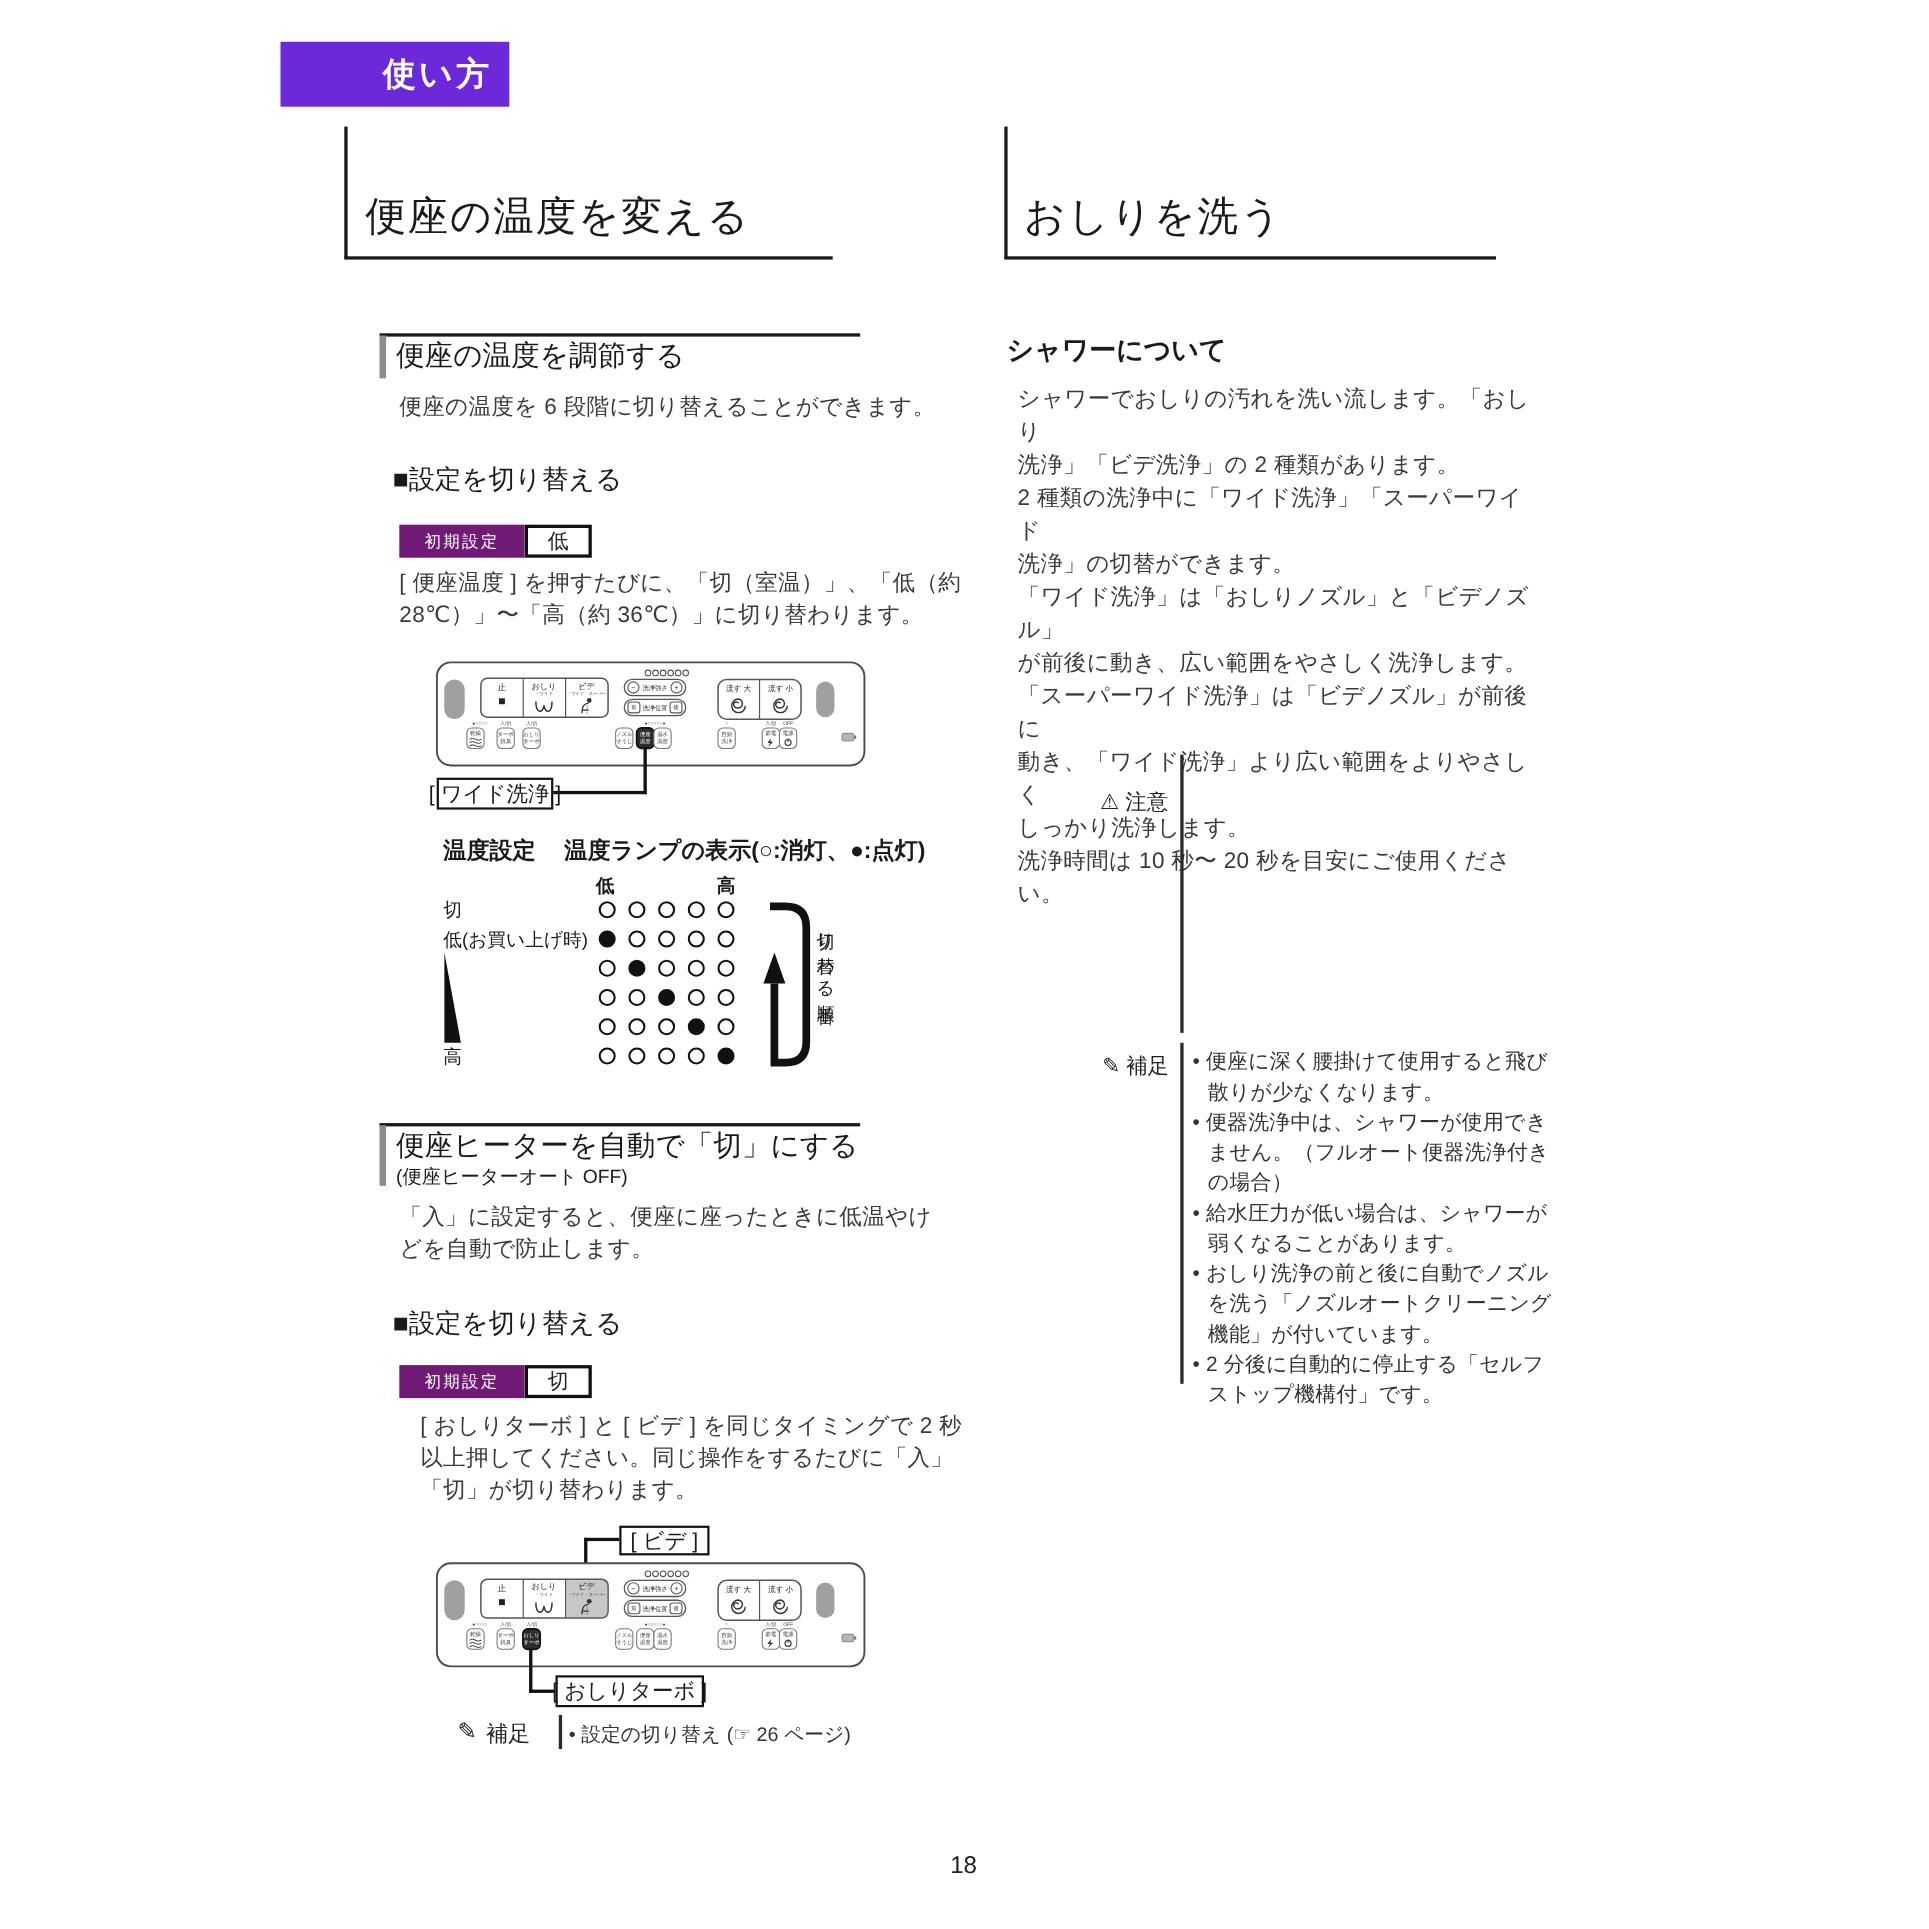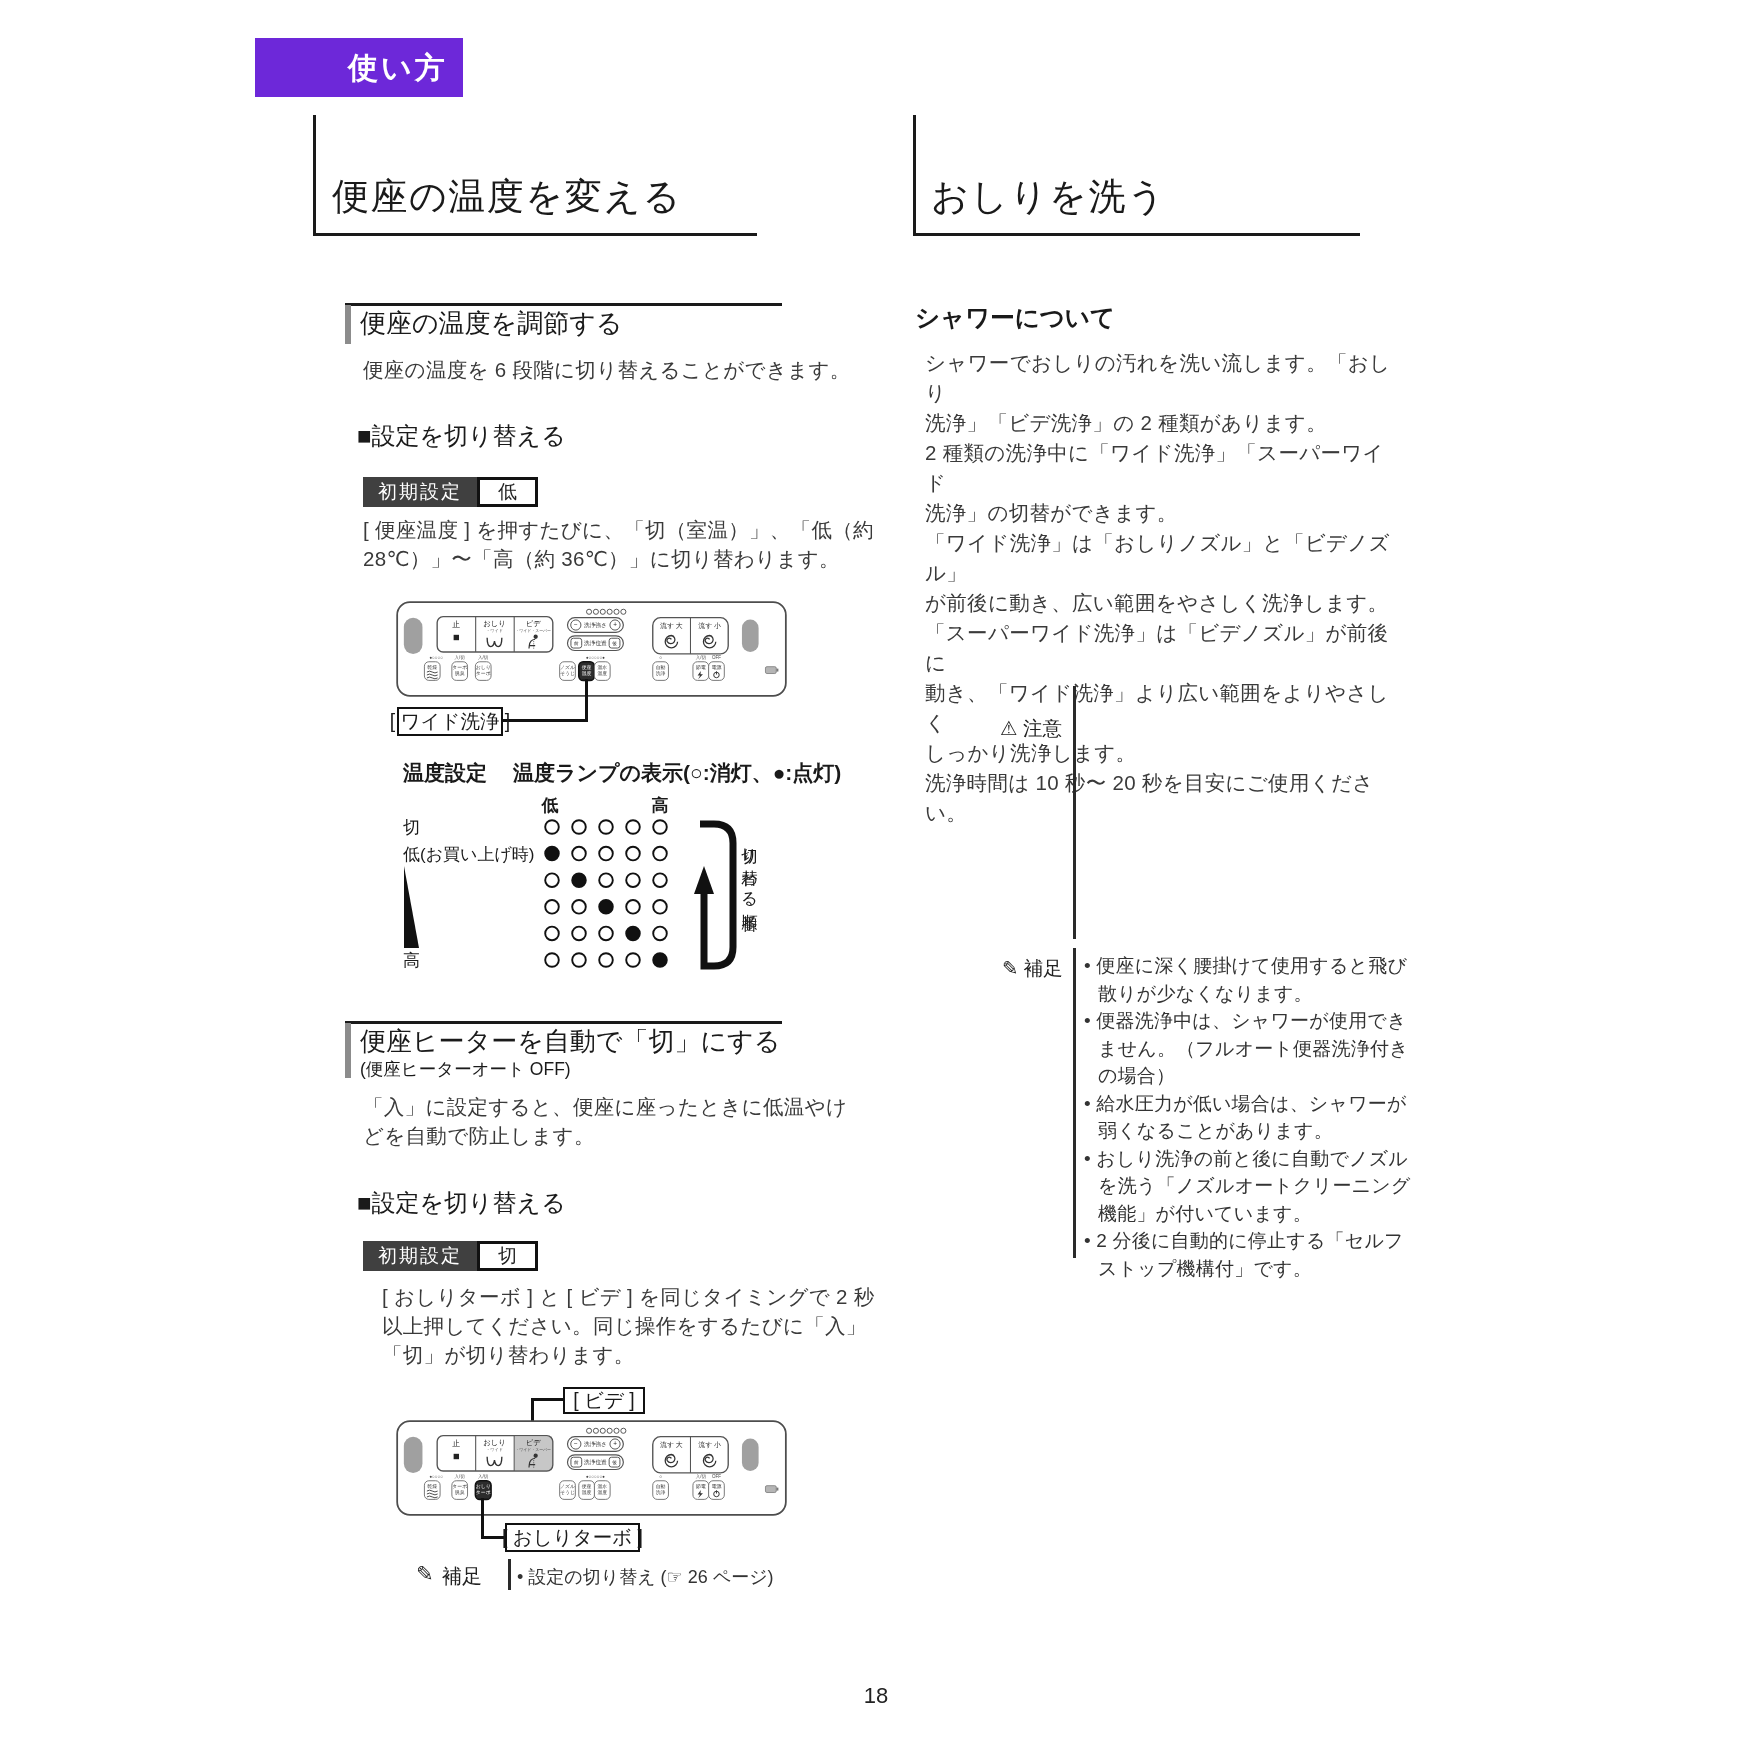--- a/index.html
+++ b/index.html
@@ -8,21 +8,21 @@
   .abs{position:absolute;}
   .rule{position:absolute;background:#1a1a1a;}
   .graybar{position:absolute;background:#8c8c8c;}
   .title{font-size:37px;font-weight:500;color:#1a1a1a;letter-spacing:1.5px;white-space:nowrap;}
   .sechead{font-size:26px;font-weight:500;color:#1a1a1a;white-space:nowrap;}
   .sechead-sub{font-size:17.5px;font-weight:400;color:#1a1a1a;white-space:nowrap;}
   .subhead{font-size:24px;font-weight:500;color:#1a1a1a;white-space:nowrap;}
   .bodytext{font-size:20.5px;color:#3a3a3a;line-height:29px;white-space:pre-line;letter-spacing:0.3px;}
   .tag{position:absolute;background:#6d28d9;color:#fff;font-size:30px;font-weight:bold;
        letter-spacing:3px;line-height:59px;white-space:nowrap;}
-  .badge-label{position:absolute;background:#404040;color:#fff;font-size:19px;letter-spacing:2px;
+  .badge-label{position:absolute;background:#701a75;color:#fff;font-size:15px;letter-spacing:2px;
        display:flex;align-items:center;justify-content:center;font-family:Liberation Mono, monospace;}
   .badge-value{position:absolute;background:#fff;border:3px solid #111;box-sizing:border-box;
        font-size:19px;display:flex;align-items:center;justify-content:center;}
   .callout{position:absolute;border:2.5px solid #111;background:#fff;box-sizing:border-box;
        display:flex;align-items:center;justify-content:center;font-size:19.5px;color:#1a1a1a;white-space:nowrap;}
   .conn{position:absolute;background:#111;}
   .lamptitle{font-size:21px;font-weight:600;color:#1a1a1a;white-space:nowrap;}
   .cycle-label{position:absolute;writing-mode:vertical-rl;font-size:16.5px;color:#1a1a1a;letter-spacing:2px;}
   .blocklabel{position:absolute;font-size:19.5px;color:#222;white-space:nowrap;}
   .vdiv{position:absolute;background:#2a2a2a;width:2.5px;}

